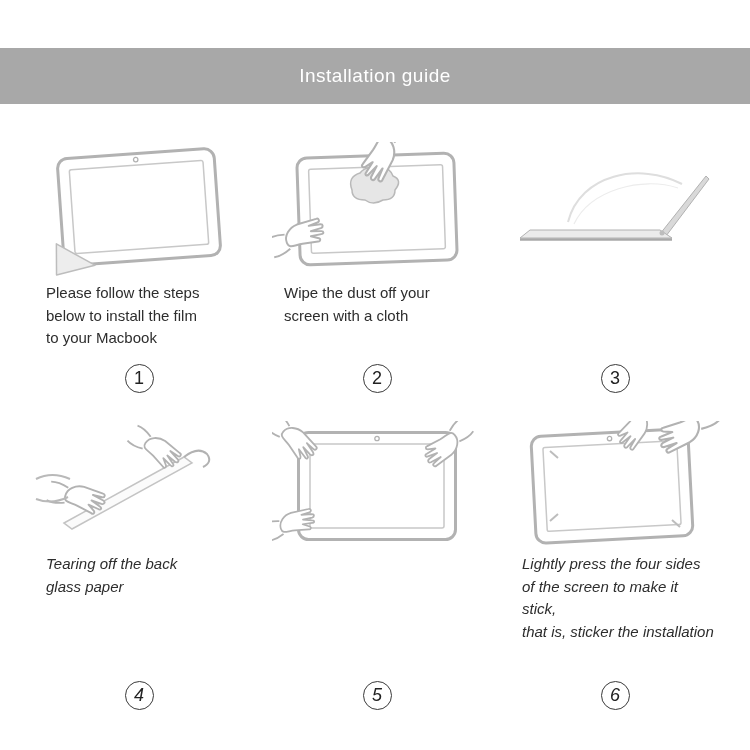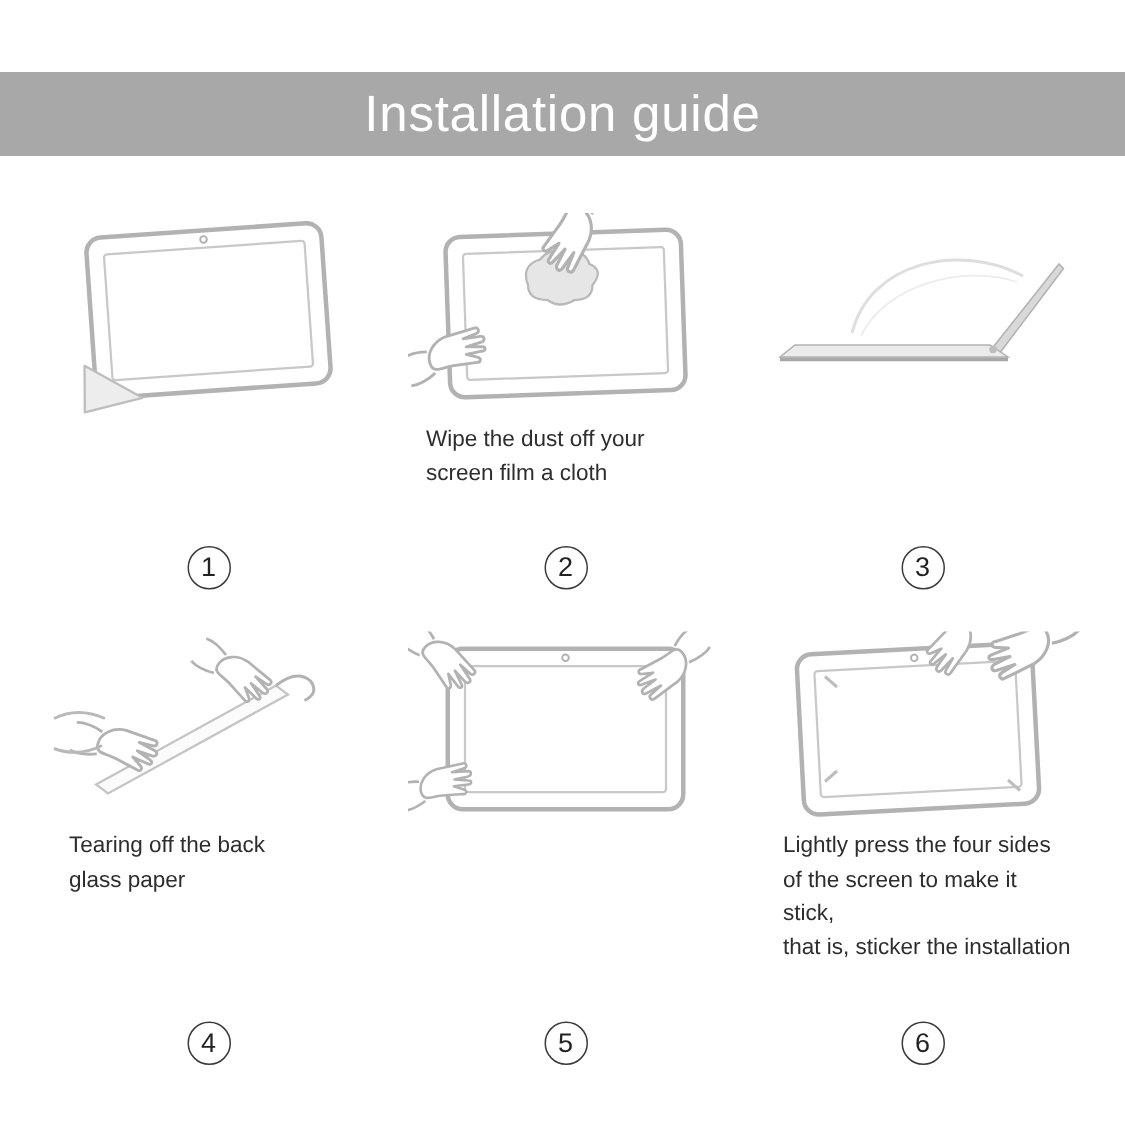--- a/index.html
+++ b/index.html
@@ -2,29 +2,29 @@
 <html><head>
 <meta charset="utf-8">
 <style>
   html,body{margin:0;padding:0;}
   body{
     width:750px;height:750px;background:#ffffff;overflow:hidden;
     font-family:"Liberation Sans", sans-serif;color:#2f2f2f;
   }
   .banner{
     margin-top:48px;height:56px;line-height:56px;background:#a8a8a8;
-    color:#ffffff;text-align:center;font-size:34px;font-weight:400;
+    color:#ffffff;text-align:center;font-size:19px;font-weight:400;
     letter-spacing:0.5px;
   }
   .steps-row{
     display:grid;grid-template-columns:repeat(3,1fr);
     column-gap:28px;padding:0 34px;box-sizing:border-box;
   }
   .row-1{margin-top:36px;}
-  .row-2{margin-top:14px;}
+  .row-2{margin-top:14px;font-style:italic;}
   .step{display:flex;flex-direction:column;}
   .illus{
     height:138px;display:flex;align-items:center;justify-content:center;
   }
   .row-2 .illus{height:128px;}
   .caption{
     padding:4px 4px 0 12px;font-size:15px;line-height:1.5;
     white-space:pre-line;color:#2d2d2d;min-height:72px;
   }
   .row-2 .caption{min-height:118px;}
@@ -59,38 +59,41 @@
 
   <div class="step">
     <div class="illus">
       <svg width="210" height="135" viewBox="0 0 210 135">
         <g transform="translate(25,10) rotate(-4 80 55)">
           <use href="#tablet-shape"></use>
           <path d="M-5,86 L32,110 L-7,117 Z" fill="#ededed" stroke="#bdbdbd" stroke-width="1.5" stroke-linejoin="round"></path>
         </g>
       </svg>
     </div>
+    <div class="caption">Please follow the steps
+below to install the film
+to your Macbook</div>
     <div class="num-wrap">
       <span class="num-circle">1</span>
     </div>
   </div>
 
   <div class="step">
     <div class="illus">
       <svg width="210" height="135" viewBox="0 0 210 135">
         <g transform="translate(25,12) rotate(-2 80 55)">
           <use href="#tablet-shape"></use>
         </g>
         <path d="M80,48 q-5,-13 8,-17 q6,-8 17,-4 q12,-4 16,7 q10,4 2,14 q0,10 -12,10 q-10,6 -18,0 q-13,0 -13,-10 z" fill="#e6e6e6" stroke="#b9b9b9" stroke-width="1.5"></path>
         <use href="#hand-shape" transform="translate(134,2) rotate(112) scale(1.05)"></use>
         <use href="#hand-shape" transform="translate(6,84) rotate(-22) scale(0.95)"></use>
       </svg>
     </div>
     <div class="caption">Wipe the dust off your
-screen film a cloth</div>
+screen with a cloth</div>
     <div class="num-wrap">
       <span class="num-circle">2</span>
     </div>
   </div>
 
   <div class="step">
     <div class="illus">
       <svg width="210" height="135" viewBox="0 0 210 135">
         <path d="M58,80 C70,32 130,20 172,42" fill="none" stroke="#dedede" stroke-width="2"></path>
         <path d="M64,82 C80,48 132,34 168,46" fill="none" stroke="#ececec" stroke-width="1.2"></path>

